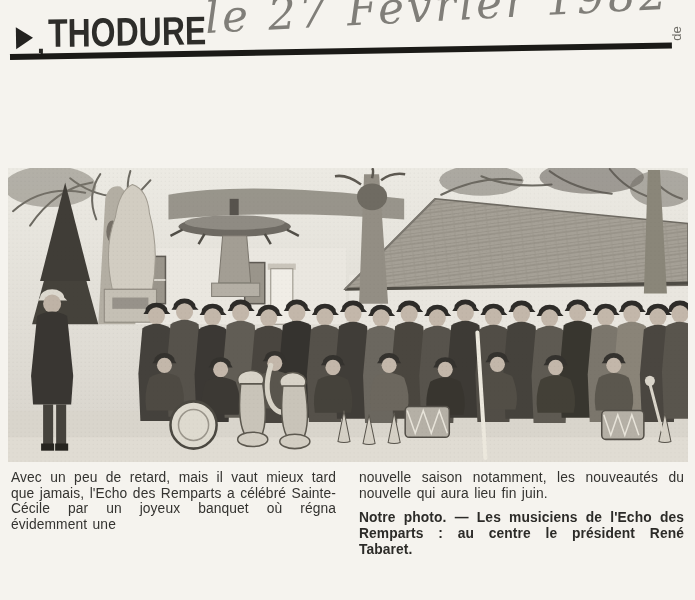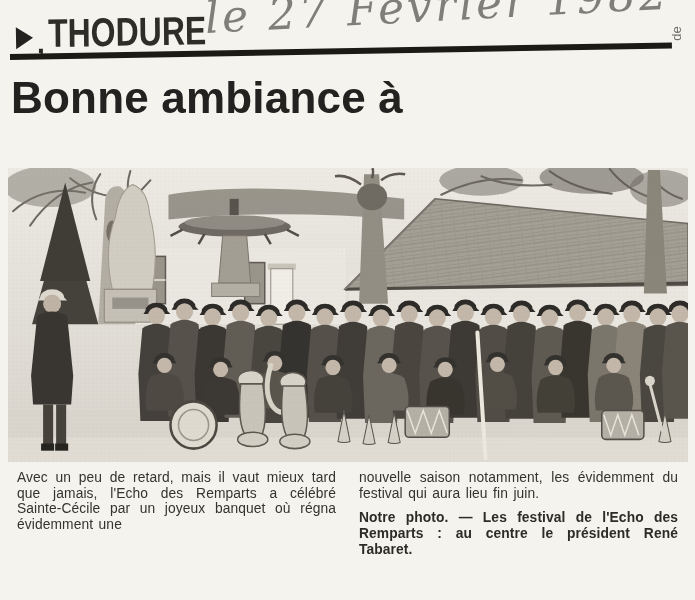--- a/index.html
+++ b/index.html
@@ -50,21 +50,21 @@
   }
   
   .photo {
     position:absolute; left:8px; top:168px; width:680px; height:294px;
     background:#dad6cf; overflow:hidden;
   }
   .photo svg { display:block; width:100%; height:100%; }
   
   .columns {
     position:absolute; left:0; right:0; top:470px;
-    display:flex; gap:23px; padding:0 17px;
+    display:flex; gap:23px; padding:0 11px;
   }
   .col { flex:1; }
   .col p {
     font-size:13.8px; line-height:15.7px; text-align:justify;
     color:#343330; letter-spacing:0.1px; word-spacing:1.5px;
   }
   .col p.caption {
     font-weight:bold; color:#2c2b28; margin-top:9px;
   }
 </style>
@@ -76,21 +76,20 @@
   <header>
     <span class="hdr-tri"></span>
     <span class="hdr-comma">,</span>
     <span class="section-title">THODURE</span>
     <span class="handwriting">le 27 Février 1982</span>
     <span class="margin-note">de</span>
     <div class="hdr-rule"></div>
   </header>
 
   <h1 class="headline">
-    <div>Bonne ambiance à</div>
   </h1>
 
   <figure class="photo" aria-label="Les musiciens de l'Echo des Remparts réunis en plein air, instruments posés devant eux">
     <svg viewBox="0 0 678 286" preserveAspectRatio="none" role="img">
       <defs>
         <linearGradient id="sky" x1="0" y1="0" x2="0" y2="1">
           <stop offset="0" stop-color="#eceae3"></stop>
           <stop offset="1" stop-color="#d7d3cb"></stop>
         </linearGradient>
         <pattern id="tiles" width="11" height="7" patternUnits="userSpaceOnUse" patternTransform="rotate(-7)">
@@ -268,18 +267,18 @@
 
       <rect width="678" height="286" fill="url(#ht)" opacity="0.05"></rect>
     </svg>
   </figure>
 
   <section class="columns">
     <div class="col">
       <p>Avec un peu de retard, mais il vaut mieux tard que jamais, l'Echo des Remparts a célébré Sainte-Cécile par un joyeux banquet où régna évidemment une</p>
     </div>
     <div class="col">
-      <p>nouvelle saison notamment, les évidemment du festival qui aura lieu fin juin.</p>
-      <p class="caption">Notre photo. — Les festival de l'Echo des Remparts : au centre le président René Tabaret.</p>
+      <p>nouvelle saison notamment, les nouveautés du nouvelle qui aura lieu fin juin.</p>
+      <p class="caption">Notre photo. — Les musiciens de l'Echo des Remparts : au centre le président René Tabaret.</p>
     </div>
   </section>
 
 </div>
 
 </body></html>

